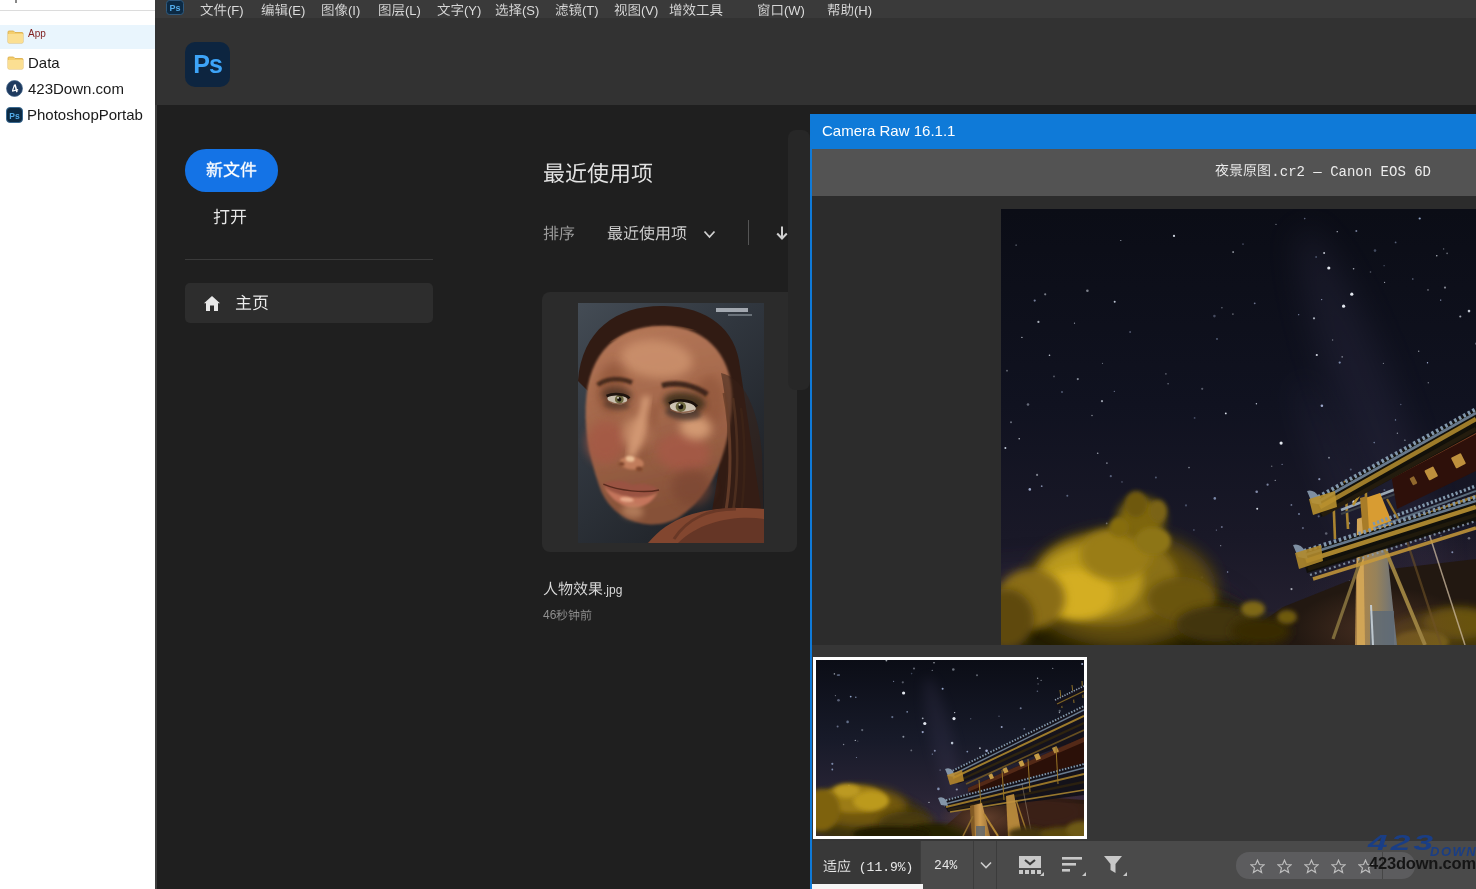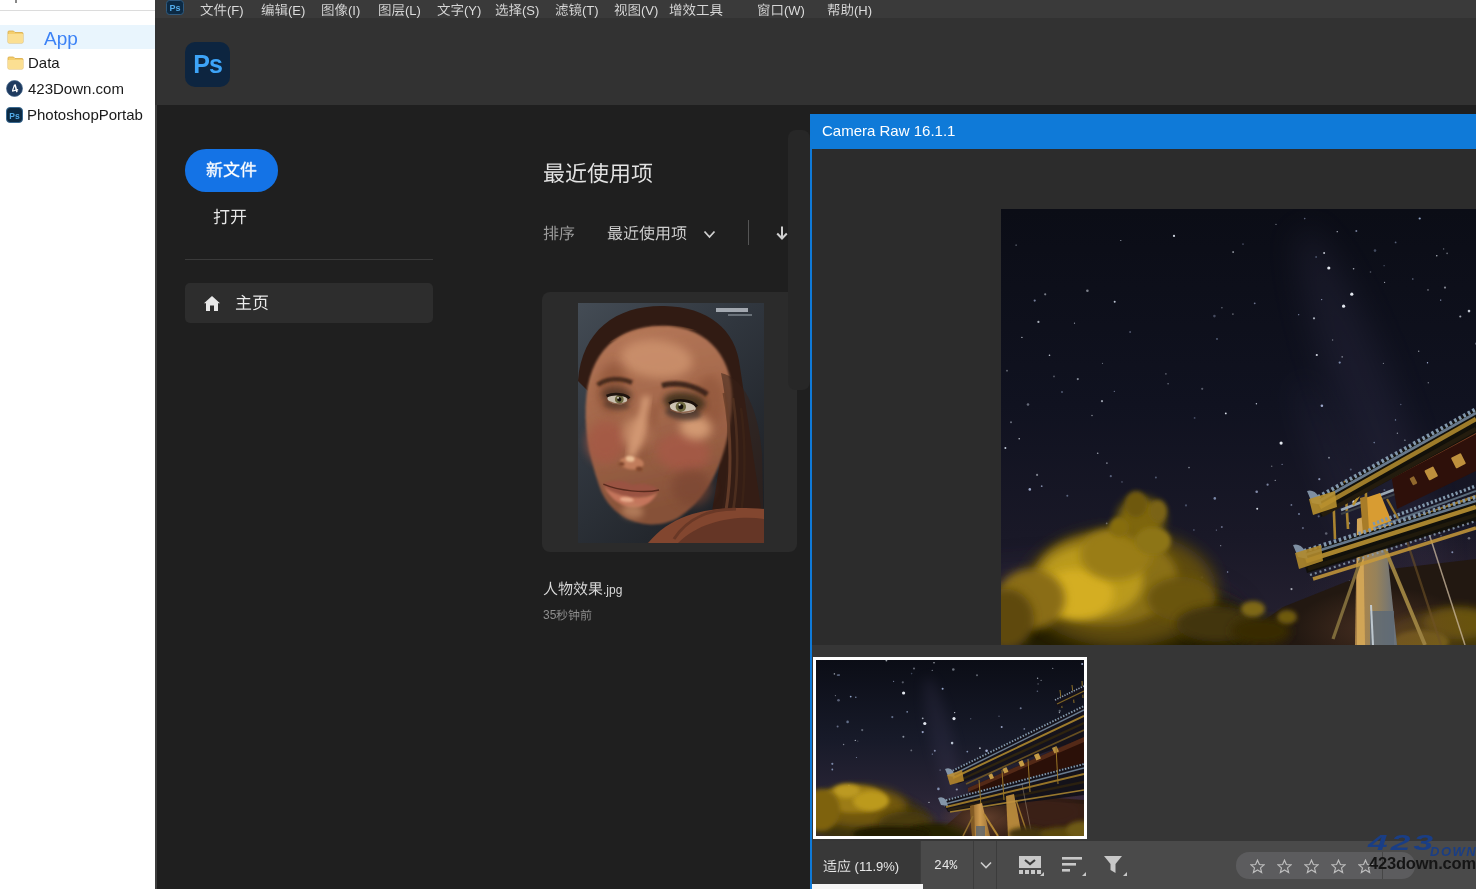--- a/index.html
+++ b/index.html
@@ -10,21 +10,21 @@
 <div class="abs" style="left:0;top:0;width:1476px;height:889px">
 
 <div class="abs" style="left:0;top:0;width:155px;height:889px;background:#fff">
 <div class="abs" style="left:15px;top:0;width:2px;height:3px;background:#888"></div>
 <div class="abs" style="left:0;top:10px;width:155px;height:1px;background:#dcdcdc"></div>
 <div class="abs" style="left:0;top:25px;width:155px;height:24px;background:#e9f5fd"></div>
 <div class="abs" style="left:7px;top:29px"><svg width="17" height="15" viewBox="0 0 17 15">
 <path d="M1,3 L1,13 Q1,14 2,14 L15,14 Q16,14 16,13 L16,4.5 Q16,3.5 15,3.5 L8,3.5 L6.5,2 L2,2 Q1,2 1,3Z" fill="#f5cf6e" stroke="#d8a944" stroke-width="0.8"></path>
 <path d="M1,5 L16,5 L16,13 Q16,14 15,14 L2,14 Q1,14 1,13Z" fill="#fbdf92"></path>
 </svg></div>
-<div class="abs" style="left:44px;top:28px;font-size:19px;color:#3b82f6">App</div>
+<div class="abs" style="left:28px;top:28px;font-size:10px;color:#7f1d1d">App</div>
 <div class="abs" style="left:7px;top:55px"><svg width="17" height="15" viewBox="0 0 17 15">
 <path d="M1,3 L1,13 Q1,14 2,14 L15,14 Q16,14 16,13 L16,4.5 Q16,3.5 15,3.5 L8,3.5 L6.5,2 L2,2 Q1,2 1,3Z" fill="#f5cf6e" stroke="#d8a944" stroke-width="0.8"></path>
 <path d="M1,5 L16,5 L16,13 Q16,14 15,14 L2,14 Q1,14 1,13Z" fill="#fbdf92"></path>
 </svg></div>
 <div class="abs" style="left:28px;top:54px;font-size:15px;color:#1a1a1a">Data</div>
 <div class="abs" style="left:6px;top:80px"><svg width="17" height="17" viewBox="0 0 17 17">
 <circle cx="8.5" cy="8.5" r="8" fill="#1e3a5f" stroke="#44658a" stroke-width="0.7"></circle>
 <text x="8.7" y="12.6" font-family="Liberation Sans" font-size="11.5" font-weight="bold" fill="#fff" text-anchor="middle" transform="rotate(-14 8.5 8.5)">4</text>
 </svg></div>
 <div class="abs" style="left:28px;top:80px;font-size:15px;color:#1a1a1a">423Down.com</div>
@@ -233,30 +233,38 @@
 <path d="M70,240 C95,210 132,202 186,206 L186,240 Z" fill="#82462f"></path>
 <path d="M100,240 C122,218 158,212 186,216 L186,240 Z" fill="#653626"></path>
 <path d="M96,236 C110,214 134,206 158,206" stroke="#5e3222" stroke-width="3" fill="none" opacity="0.7"></path>
 </svg></div>
 <div class="abs" style="left:388px;top:580px"><svg class="cj" width="60" height="15.9" viewBox="0 0 60 15.9" style="width:60px;height:15.9px;" fill="#d8d8d8">
           <use href="#g4eba" transform="translate(0.0,13.2) scale(0.01500,-0.01500)"></use>
           <use href="#g7269" transform="translate(15.0,13.2) scale(0.01500,-0.01500)"></use>
           <use href="#g6548" transform="translate(30.0,13.2) scale(0.01500,-0.01500)"></use>
           <use href="#g679c" transform="translate(45.0,13.2) scale(0.01500,-0.01500)"></use>
         </svg><span style="font-size:12px;color:#d8d8d8">.jpg</span></div>
-<div class="abs" style="left:388px;top:605px"><span style="font-size:12px;color:#8f8f8f">35</span><svg class="cj" width="36" height="12.7" viewBox="0 0 36 12.7" style="width:36px;height:12.7px;" fill="#8f8f8f">
+<div class="abs" style="left:388px;top:605px"><span style="font-size:12px;color:#8f8f8f">46</span><svg class="cj" width="36" height="12.7" viewBox="0 0 36 12.7" style="width:36px;height:12.7px;" fill="#8f8f8f">
           <use href="#g79d2" transform="translate(0.0,10.56) scale(0.01200,-0.01200)"></use>
           <use href="#g949f" transform="translate(12.0,10.56) scale(0.01200,-0.01200)"></use>
           <use href="#g524d" transform="translate(24.0,10.56) scale(0.01200,-0.01200)"></use>
         </svg></div>
 </div>
 
 <div class="abs" style="left:810px;top:114px;width:666px;height:775px;background:#2c2c2c">
 <div class="abs" style="left:0;top:0;width:666px;height:35px;background:#0f7ad8">
   <div class="abs" style="left:12px;top:8px;font-size:15px;color:#fff">Camera Raw 16.1.1</div>
+</div>
+<div class="abs" style="left:0;top:35px;width:666px;height:47px;background:#535353">
+  <div class="abs" style="right:45px;top:14px;font-family:'Liberation Mono';font-size:14px;color:#ececec;white-space:nowrap"><svg class="cj" width="56" height="14.8" viewBox="0 0 56 14.8" style="width:56px;height:14.8px;" fill="#ececec">
+            <use href="#g591c" transform="translate(0.0,12.32) scale(0.01400,-0.01400)"></use>
+            <use href="#g666f" transform="translate(14.0,12.32) scale(0.01400,-0.01400)"></use>
+            <use href="#g539f" transform="translate(28.0,12.32) scale(0.01400,-0.01400)"></use>
+            <use href="#g56fe" transform="translate(42.0,12.32) scale(0.01400,-0.01400)"></use>
+          </svg><span>.cr2 —  Canon EOS 6D</span></div>
 </div>
 <div class="abs" style="left:191px;top:95px;width:475px;height:436px"><svg width="475" height="436" viewBox="0 0 475 436">
 <defs>
 <linearGradient id="bsky" x1="0" y1="0" x2="0" y2="1">
 <stop offset="0" stop-color="#0b0d16"></stop>
               <stop offset="0.45" stop-color="#101220"></stop>
 <stop offset="0.75" stop-color="#191827"></stop>
               <stop offset="1" stop-color="#272232"></stop>
 </linearGradient>
 <radialGradient id="bglow" cx="0.5" cy="0.5" r="0.5">
@@ -704,21 +712,21 @@
 <ellipse cx="212" cy="174" rx="20" ry="7" fill="#44350b" filter="url(#tb2)"></ellipse>
 <ellipse cx="246" cy="174" rx="22" ry="7" fill="#5c4a0e" filter="url(#tb2)"></ellipse>
 <ellipse cx="265" cy="170" rx="15" ry="9" fill="#6e5a12" filter="url(#tb2)"></ellipse>
 </g>
 </svg></div>
 <div class="abs" style="left:0;top:727px;width:666px;height:48px;background:#4a4a4a">
   <div class="abs" style="left:2px;top:0;width:108px;height:48px;background:#383838"></div>
   <div class="abs" style="left:13px;top:16px"><svg class="cj" width="28" height="14.8" viewBox="0 0 28 14.8" style="width:28px;height:14.8px;" fill="#e8e8e8">
             <use href="#g9002" transform="translate(0.0,12.32) scale(0.01400,-0.01400)"></use>
             <use href="#g5e94" transform="translate(14.0,12.32) scale(0.01400,-0.01400)"></use>
-          </svg><span style="font-family:Liberation Sans, sans-serif;font-size:13px;color:#e8e8e8">&nbsp;(11.9%)</span></div>
+          </svg><span style="font-family:Liberation Mono, monospace;font-size:13px;color:#e8e8e8">&nbsp;(11.9%)</span></div>
   <div class="abs" style="left:110px;top:0;width:1px;height:48px;background:#3c3c3c"></div>
   <div class="abs" style="left:124px;top:17px;font-family:'Liberation Mono';font-size:13px;color:#e8e8e8">24%</div>
   <div class="abs" style="left:163px;top:0;width:1px;height:48px;background:#3c3c3c"></div>
   <svg class="abs" style="left:170px;top:20px" width="12" height="8" viewBox="0 0 12 8">
           <path d="M1,1.5 L6,6.5 L11,1.5" stroke="#ccc" stroke-width="1.6" fill="none"></path>
         </svg>
   <div class="abs" style="left:186px;top:0;width:1px;height:48px;background:#3c3c3c"></div>
   <div class="abs" style="left:208px;top:12px"><svg width="27" height="24" viewBox="0 0 27 24">
 <rect x="1" y="3" width="22" height="12" fill="#c8c8c8"></rect>
 <path d="M7,7 L12,11 L17,7" stroke="#3a3a3a" stroke-width="2.2" fill="none"></path>

